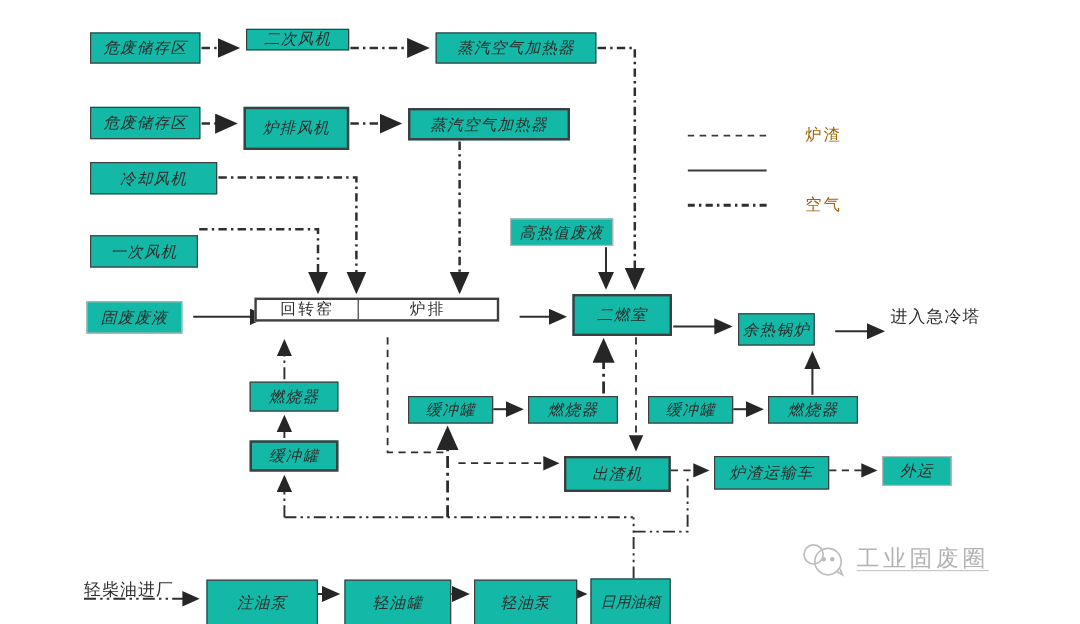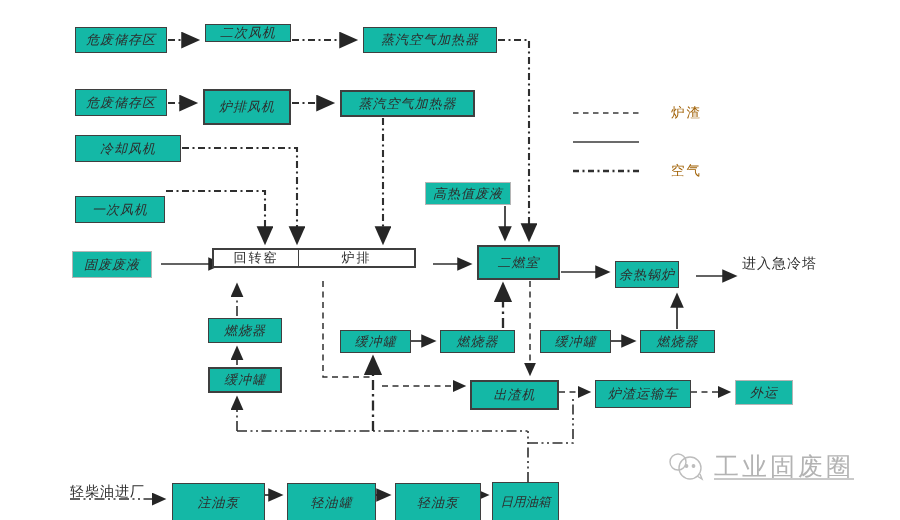--- a/index.html
+++ b/index.html
@@ -15,21 +15,21 @@
   .box.tight{letter-spacing:0;font-size:12.5px;}
   .combo{position:absolute;z-index:2;display:flex;background:#fff;border:2px solid #3f3f3f;box-sizing:border-box;}
   .combo .cell{display:flex;align-items:center;justify-content:center;font-size:13px;letter-spacing:2px;}
   .combo .cell + .cell{border-left:1.6px solid #3f3f3f;}
   .floating-label{position:absolute;z-index:2;font-size:14px;letter-spacing:1px;color:#2d2d2d;white-space:nowrap;font-family:Liberation Serif, serif;}
   .legend{position:absolute;left:573px;top:98px;z-index:2;}
   .legend-row{display:flex;align-items:center;height:29px;}
   .legend-row svg{width:66px;height:6px;flex:0 0 66px;}
   .legend-label{margin-left:32px;font-size:13.5px;letter-spacing:2px;color:#a16207;}
   .watermark{position:absolute;left:664px;top:449px;z-index:2;display:flex;align-items:center;color:#b3b3b3;}
-  .watermark-text{font-size:25px;letter-spacing:3px;margin-left:6px;text-decoration:underline;
+  .watermark-text{font-size:19px;letter-spacing:3px;margin-left:6px;text-decoration:underline;
                   text-decoration-color:#c9c9c9;text-underline-offset:3px;}
 </style>
 </head>
 <body>
 
 <div id="canvas">
 
   <svg class="wires" width="900" height="520" viewBox="0 0 900 520">
     <defs>
       <marker id="ah" markerWidth="10" markerHeight="9" refX="7.5" refY="4" orient="auto">

